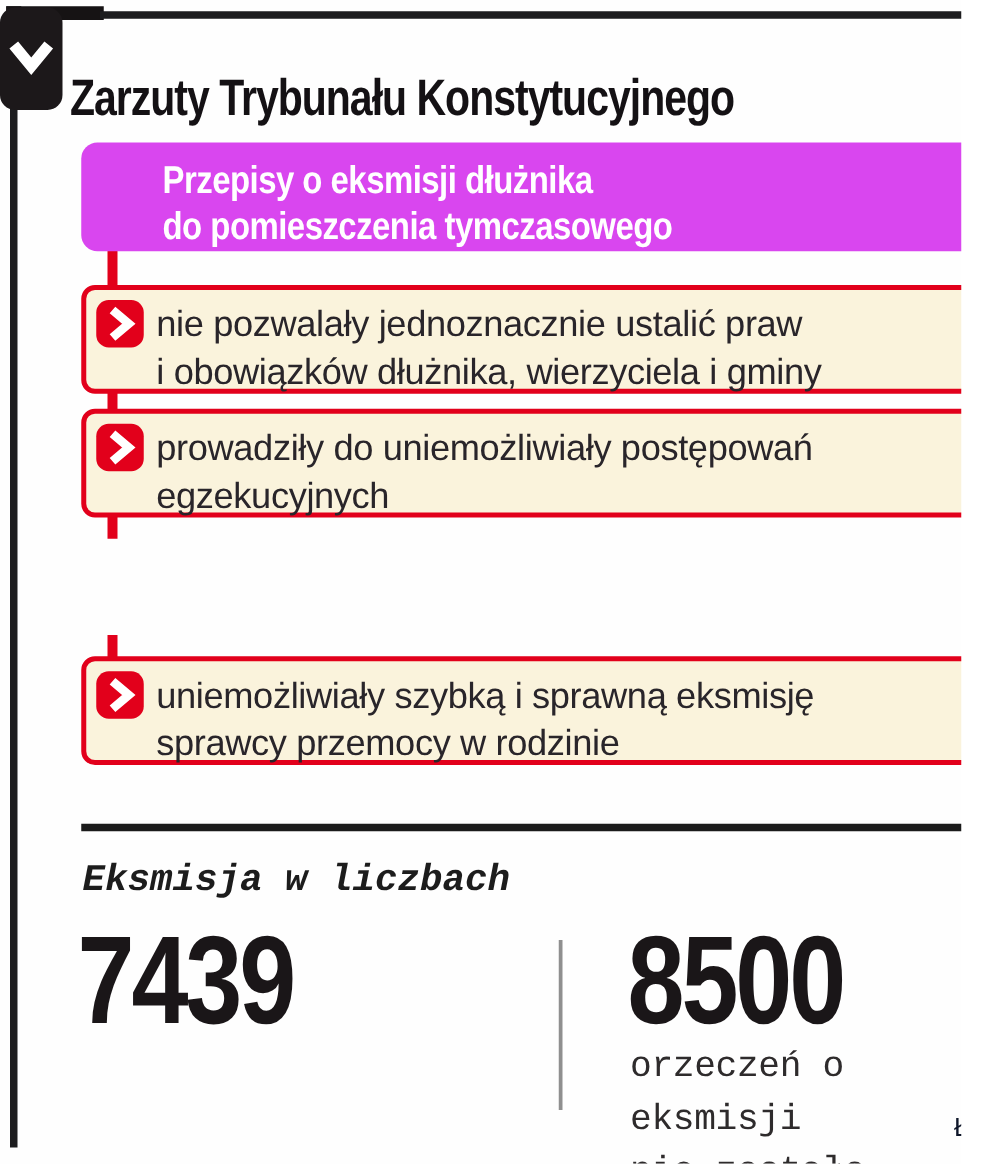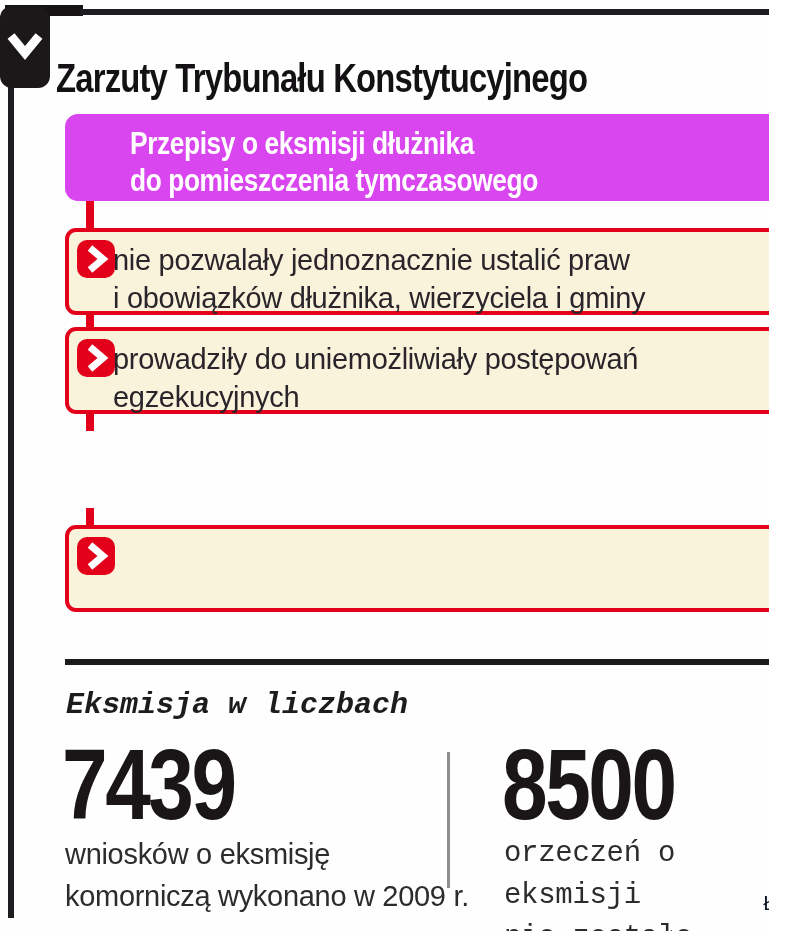--- a/index.html
+++ b/index.html
@@ -64,21 +64,21 @@
     z-index: 2;
   }
   .i0 { top: 228px; } .i1 { top: 327px; } .i2 { top: 426px; } .i3 { top: 525px; }
   .item-badge {
     position: absolute; left: 8px; top: 8px;
     width: 38px; height: 38px;
     background: #e2001b; border-radius: 10px;
   }
   .item-badge svg { position: absolute; left: 3px; top: 3px; }
   .item-text {
-    position: absolute; left: 44px; top: 9px;
+    position: absolute; left: 56px; top: 9px;
     font-size: 29px; color: #29252a; line-height: 38px; letter-spacing: -0.3px;
   }
 
   
   .divider { position: absolute; left: 65px; top: 659px; width: 730px; height: 6px; background: #1b1b1b; }
   .section-title {
     position: absolute; left: 66px; top: 688px;
     font-family: Liberation Mono, monospace;
     font-style: italic; font-weight: bold;
     font-size: 30px; color: #1c1c1c;
@@ -152,28 +152,28 @@
 egzekucyjnych</div>
   </div>
 
 
   <div class="item i3">
     <div class="item-badge">
       <svg width="32" height="32" viewBox="0 0 32 32">
           <path d="M10 5 L23 16 L10 27" fill="none" stroke="#ffffff" stroke-width="7" stroke-linejoin="miter"></path>
         </svg>
     </div>
+    <div class="item-text pre">uniemożliwiały szybką i sprawną eksmisję
+sprawcy przemocy w rodzinie</div>
   </div>
 
   <div class="divider"></div>
   <div class="section-title">Eksmisja w liczbach</div>
 
   <div class="big-number num-left">7439</div>
-  <div class="stat-caption cap-left pre">wniosków o eksmisję
-komorniczą wykonano w 2009 r.</div>
 
   <div class="v-divider"></div>
 
   <div class="big-number num-right">8500</div>
   <div class="stat-caption cap-right pre">orzeczeń o eksmisji
 nie zostało wykonanych</div>
 
   <div class="credit">ŁR</div>
 
 </div>

